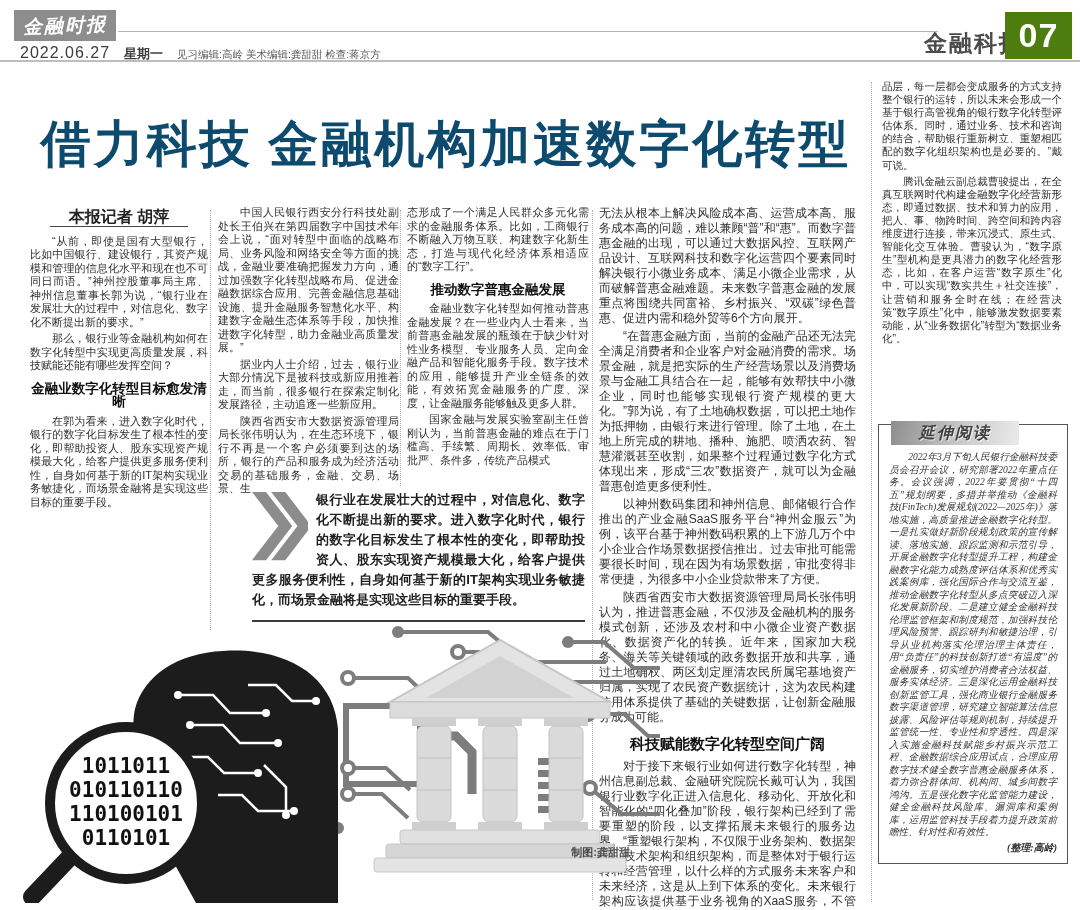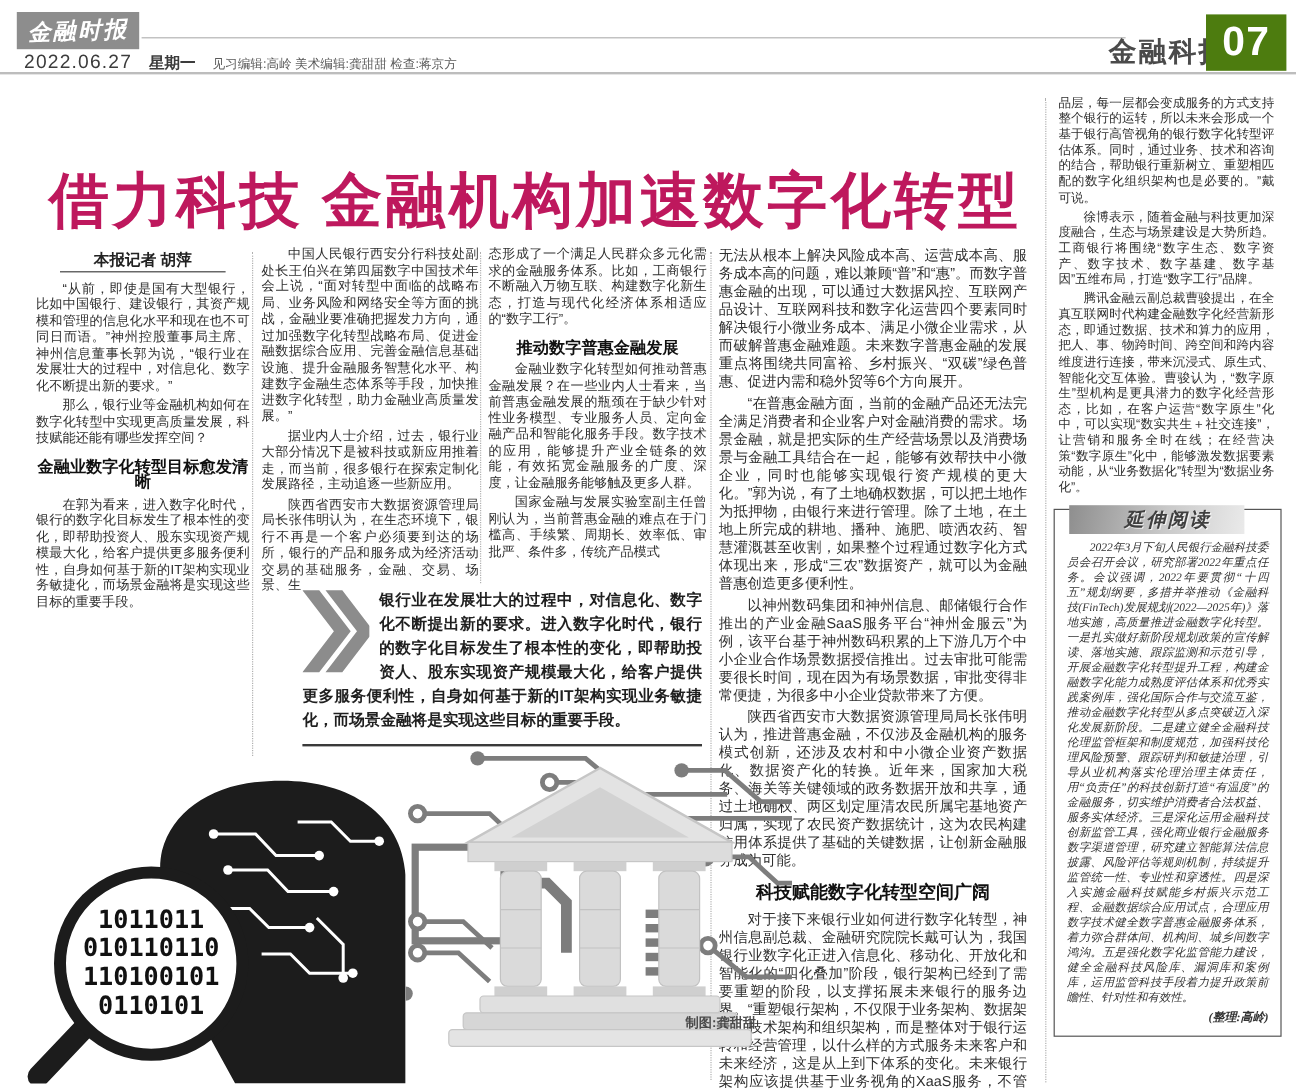--- a/index.html
+++ b/index.html
@@ -13,32 +13,32 @@
   .header-midline{position:absolute;left:118px;top:31px;width:820px;border-top:1px solid #b3b3b3;}
   .dateline{position:absolute;left:20px;top:44px;display:flex;align-items:baseline;gap:14px;white-space:nowrap;}
   .date-text{font-size:16px;color:#3c3c3c;letter-spacing:1px;}
   .weekday-text{font-size:13px;font-weight:bold;color:#3c3c3c;}
   .editors-text{font-size:10.5px;color:#5a5a5a;}
   .section-title{position:absolute;left:924px;top:28px;font-size:23px;font-weight:bold;color:#4a4a4a;letter-spacing:2px;}
   .page-badge{position:absolute;left:1005px;top:12px;width:67px;height:47px;background:#4d7c0f;
         display:flex;align-items:center;justify-content:center;color:#fff;font-size:34px;font-weight:bold;letter-spacing:1px;}
   .header-rule{position:absolute;left:0;top:60px;width:1080px;border-top:2px solid #bdbdbd;}
   
-  .headline{position:absolute;left:30px;top:134px;width:832px;text-align:center;
-        font-family:"Liberation Serif",serif;font-weight:900;font-size:50px;color:#be185d;letter-spacing:3px;}
+  .headline{position:absolute;left:30px;top:111px;width:832px;text-align:center;
+        font-family:"Liberation Serif",serif;font-weight:900;font-size:50px;color:#0c4a6e;letter-spacing:3px;}
   
   .col{position:absolute;text-align:justify;}
   .col p{margin:0 0 3px;text-indent:2em;}
   .col p.cont{text-indent:0;}
   .col1{left:30px;top:206px;width:178px;font-size:11px;line-height:13.5px;}
   .col2{left:218px;top:206px;width:181px;font-size:11px;line-height:13.5px;}
   .col3{left:407px;top:206px;width:182px;font-size:11px;line-height:13.5px;}
   .col4{left:599px;top:206px;width:257px;font-size:12px;line-height:15px;}
   .col5{left:882px;top:80px;width:180px;font-size:10.5px;line-height:13.1px;}
-  .byline{text-align:center;font-size:13px;font-weight:bold;color:#222;text-indent:0;margin:4px 0 2px;}
+  .byline{text-align:center;font-size:16px;font-weight:bold;color:#222;text-indent:0;margin:4px 0 2px;}
   .byline-rule{width:78%;margin:0 auto 8px;border-bottom:1px solid #444;}
   .subhead{font-weight:bold;text-align:center;font-size:13.5px;color:#101010;margin:9px 0 6px;text-indent:0;}
   .col4 .subhead{font-size:15px;margin:11px 0 8px;}
   
   .vdiv{position:absolute;width:0;border-left:1px dotted #b0b0b0;}
   .vd1{left:210px;top:210px;height:420px;}
   .vd2{left:400px;top:210px;height:276px;}
   .vd3{left:592px;top:210px;height:690px;}
   .vd4{left:871px;top:82px;height:820px;}
   
@@ -48,21 +48,21 @@
   
   .illo-head{position:absolute;left:18px;top:645px;width:320px;height:258px;}
   .illo-bank{position:absolute;left:338px;top:618px;width:325px;height:262px;}
   .illo-caption{position:absolute;left:480px;top:845px;width:150px;text-align:right;
         font-size:11px;font-weight:bold;color:#4a4a4a;}
   
   .ext-box{position:absolute;left:878px;top:424px;width:190px;border:1px solid #555;background:#fff;
         padding:22px 10px 8px;box-sizing:border-box;}
   .ext-banner{position:absolute;top:-4px;left:12px;width:128px;height:24px;
         background:linear-gradient(100deg,#8e8e8e,#c9c9c9 55%,#eaeaea);
-        display:flex;align-items:center;justify-content:center;padding-left:18px;}
+        display:flex;align-items:center;justify-content:center;}
   .ext-banner span{font-family:"Liberation Serif",serif;font-style:italic;font-weight:bold;
         font-size:16px;color:#3f3f3f;letter-spacing:2px;text-shadow:1px 1px 0 rgba(255,255,255,.7);}
   .ext-body{font-family:"Liberation Serif",serif;font-style:italic;font-size:9.6px;line-height:12.5px;
         color:#333;text-align:justify;text-indent:2em;margin:4px 0 2px;}
   .ext-credit{font-family:Liberation Serif, serif;font-style:italic;font-weight:bold;
         font-size:10px;color:#333;text-align:right;margin-top:2px;}
 </style>
 </head>
 <body>
 
@@ -114,21 +114,20 @@
     <p class="cont">无法从根本上解决风险成本高、运营成本高、服务成本高的问题，难以兼顾“普”和“惠”。而数字普惠金融的出现，可以通过大数据风控、互联网产品设计、互联网科技和数字化运营四个要素同时解决银行小微业务成本、满足小微企业需求，从而破解普惠金融难题。未来数字普惠金融的发展重点将围绕共同富裕、乡村振兴、“双碳”绿色普惠、促进内需和稳外贸等6个方向展开。</p>
     <p>“在普惠金融方面，当前的金融产品还无法完全满足消费者和企业客户对金融消费的需求。场景金融，就是把实际的生产经营场景以及消费场景与金融工具结合在一起，能够有效帮扶中小微企业，同时也能够实现银行资产规模的更大化。”郭为说，有了土地确权数据，可以把土地作为抵押物，由银行来进行管理。除了土地，在土地上所完成的耕地、播种、施肥、喷洒农药、智慧灌溉甚至收割，如果整个过程通过数字化方式体现出来，形成“三农”数据资产，就可以为金融普惠创造更多便利性。</p>
     <p>以神州数码集团和神州信息、邮储银行合作推出的产业金融SaaS服务平台“神州金服云”为例，该平台基于神州数码积累的上下游几万个中小企业合作场景数据授信推出。过去审批可能需要很长时间，现在因为有场景数据，审批变得非常便捷，为很多中小企业贷款带来了方便。</p>
     <p>陕西省西安市大数据资源管理局局长张伟明认为，推进普惠金融，不仅涉及金融机构的服务模式创新，还涉及农村和中小微企业资产数据化、数据资产化的转换。近年来，国家加大税务、海关等关键领域的政务数据开放和共享，通过土地确权、两区划定厘清农民所属宅基地资产归属，实现了农民资产数据统计，这为农民构建信用体系提供了基础的关键数据，让创新金融服务成为可能。</p>
     <div class="subhead">科技赋能数字化转型空间广阔</div>
     <p>对于接下来银行业如何进行数字化转型，神州信息副总裁、金融研究院院长戴可认为，我国银行业数字化正进入信息化、移动化、开放化和智能化的“四化叠加”阶段，银行架构已经到了需要重塑的阶段，以支撑拓展未来银行的服务边界。“重塑银行架构，不仅限于业务架构、数据架构、技术架构和组织架构，而是整体对于银行运转和经营管理，以什么样的方式服务未来客户和未来经济，这是从上到下体系的变化。未来银行架构应该提供基于业务视角的XaaS服务，不管是业务作为服务层还是产</p>
   </div>
 
   <div class="col col5">
     <p class="cont">品层，每一层都会变成服务的方式支持整个银行的运转，所以未来会形成一个基于银行高管视角的银行数字化转型评估体系。同时，通过业务、技术和咨询的结合，帮助银行重新树立、重塑相匹配的数字化组织架构也是必要的。”戴可说。</p>
-    <p>徐博表示，随着金融与科技更加深度融合，生态与场景建设是大势所趋。工商银行将围绕“数字生态、数字资产、数字技术、数字基建、数字基因”五维布局，打造“数字工行”品牌。</p>
     <p>腾讯金融云副总裁曹骏提出，在全真互联网时代构建金融数字化经营新形态，即通过数据、技术和算力的应用，把人、事、物跨时间、跨空间和跨内容维度进行连接，带来沉浸式、原生式、智能化交互体验。曹骏认为，“数字原生”型机构是更具潜力的数字化经营形态，比如，在客户运营“数字原生”化中，可以实现“数实共生＋社交连接”，让营销和服务全时在线；在经营决策“数字原生”化中，能够激发数据要素动能，从“业务数据化”转型为“数据业务化”。</p>
   </div>
 
   <div class="pullquote">
     <svg class="pq-chevron" viewBox="0 0 64 78">
       <path d="M0,0 H16 L46,39 L16,78 H0 L30,39 Z" fill="#8c8c8c"></path>
       <path d="M22,0 H38 L64,34 V44 L38,78 H22 L52,39 Z" fill="#8c8c8c"></path>
     </svg>
     <span>银行业在发展壮大的过程中，对信息化、数字化不断提出新的要求。进入数字化时代，银行的数字化目标发生了根本性的变化，即帮助投资人、股东实现资产规模最大化，给客户提供更多服务便利性，自身如何基于新的IT架构实现业务敏捷化，而场景金融将是实现这些目标的重要手段。</span>
   </div>

